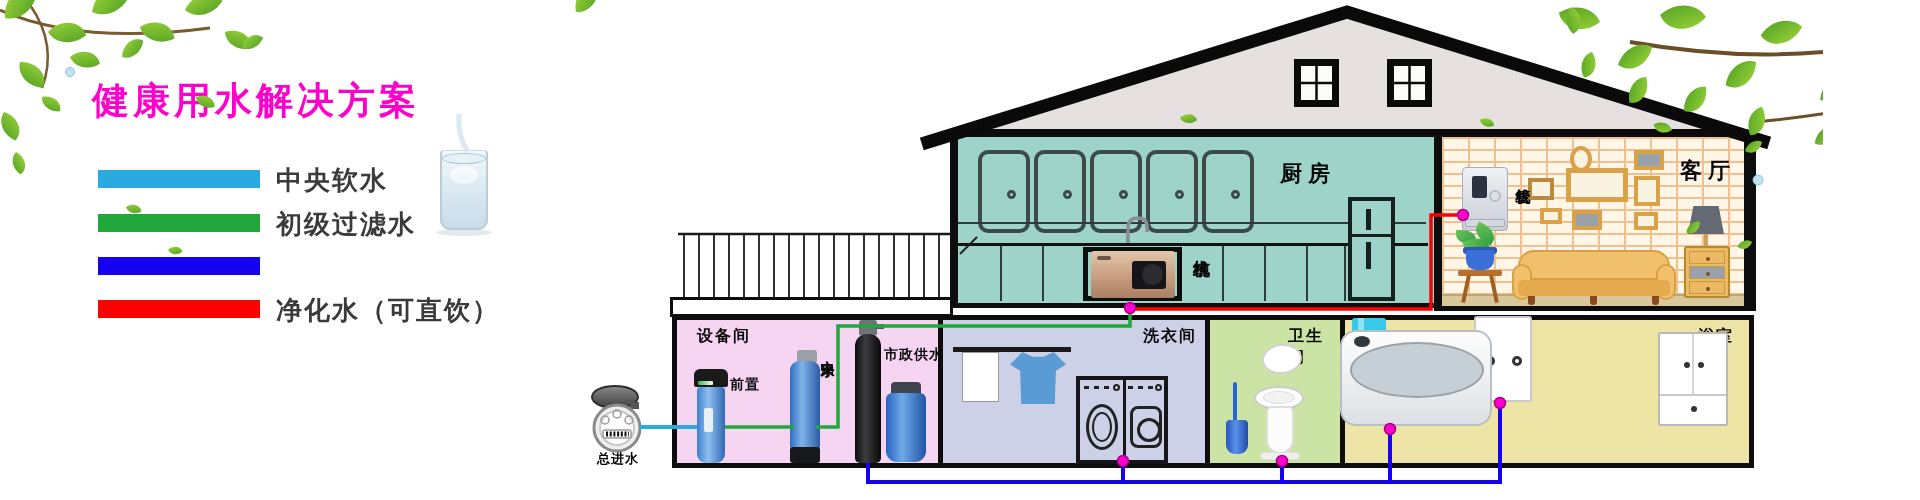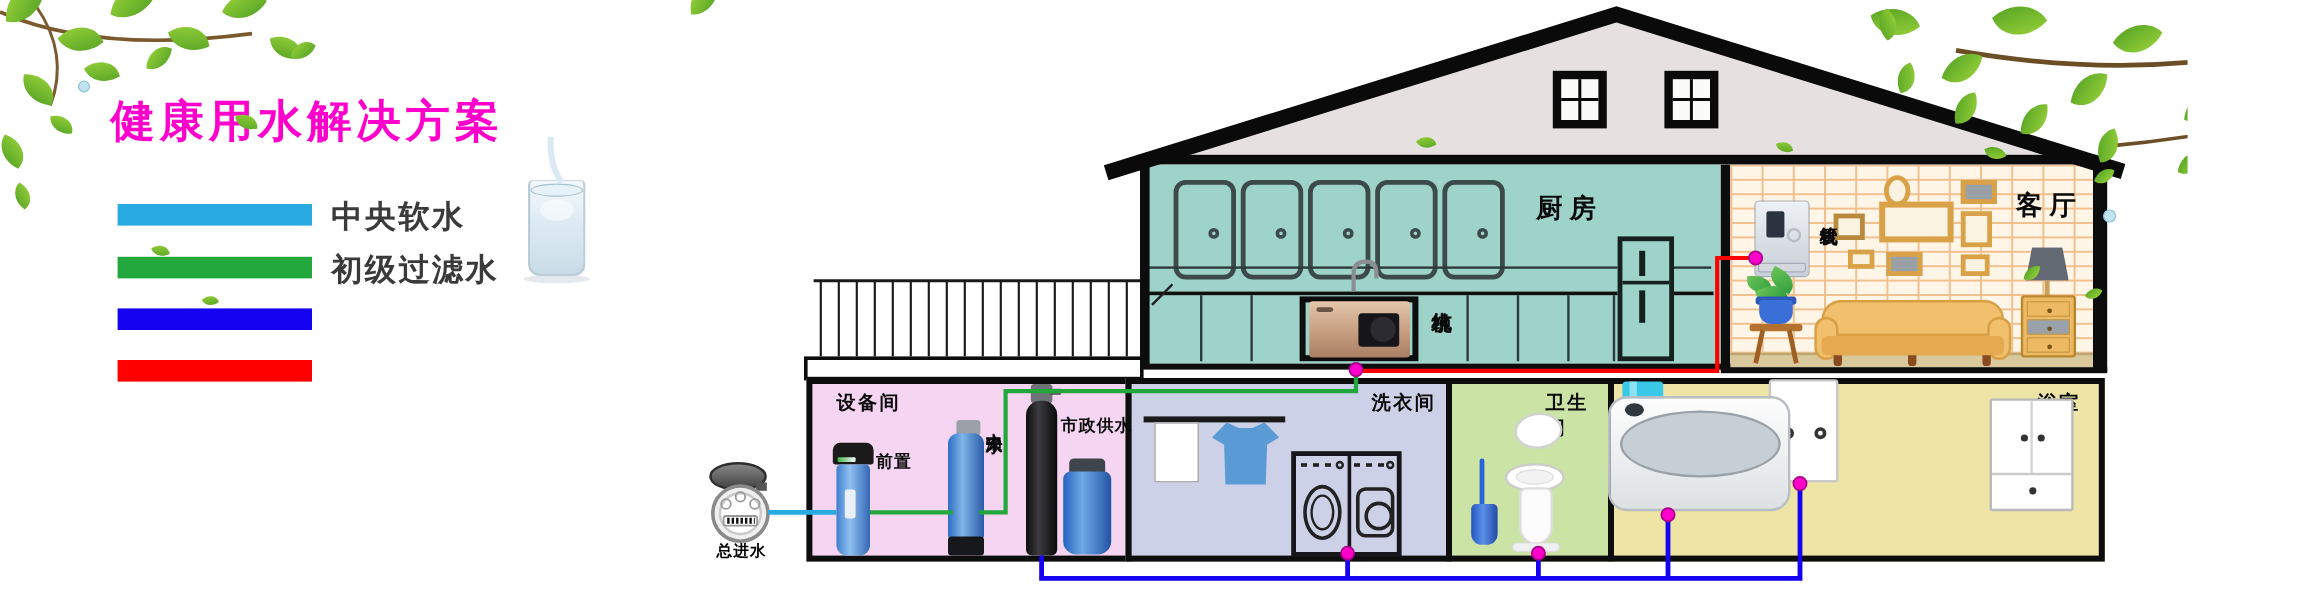--- a/index.html
+++ b/index.html
@@ -149,20 +149,21 @@
 <div id="page">
 
   <div class="abs" id="title">健康用水解决方案</div>
 
   <div class="abs leg-bar bar-cyan" style="top:170px"></div>
   <div class="abs leg-txt" style="top:163px">中央软水</div>
   <div class="abs leg-bar bar-green" style="top:214px"></div>
   <div class="abs leg-txt" style="top:207px">初级过滤水</div>
   <div class="abs leg-bar bar-blue" style="top:257px"></div>
   <div class="abs leg-bar bar-red" style="top:300px"></div>
+  <div class="abs leg-txt" style="top:293px">净化水（可直饮）</div>
 
   <div class="abs glass-shadow"></div>
   <div class="abs glass-body"></div>
   <div class="abs glass-rim"></div>
 
   <div class="abs equip-roof"></div>
 
   <div class="room" id="equip">
     <div class="abs room-label mid-label" style="left:20px;top:6px">设备间</div>
   </div>

